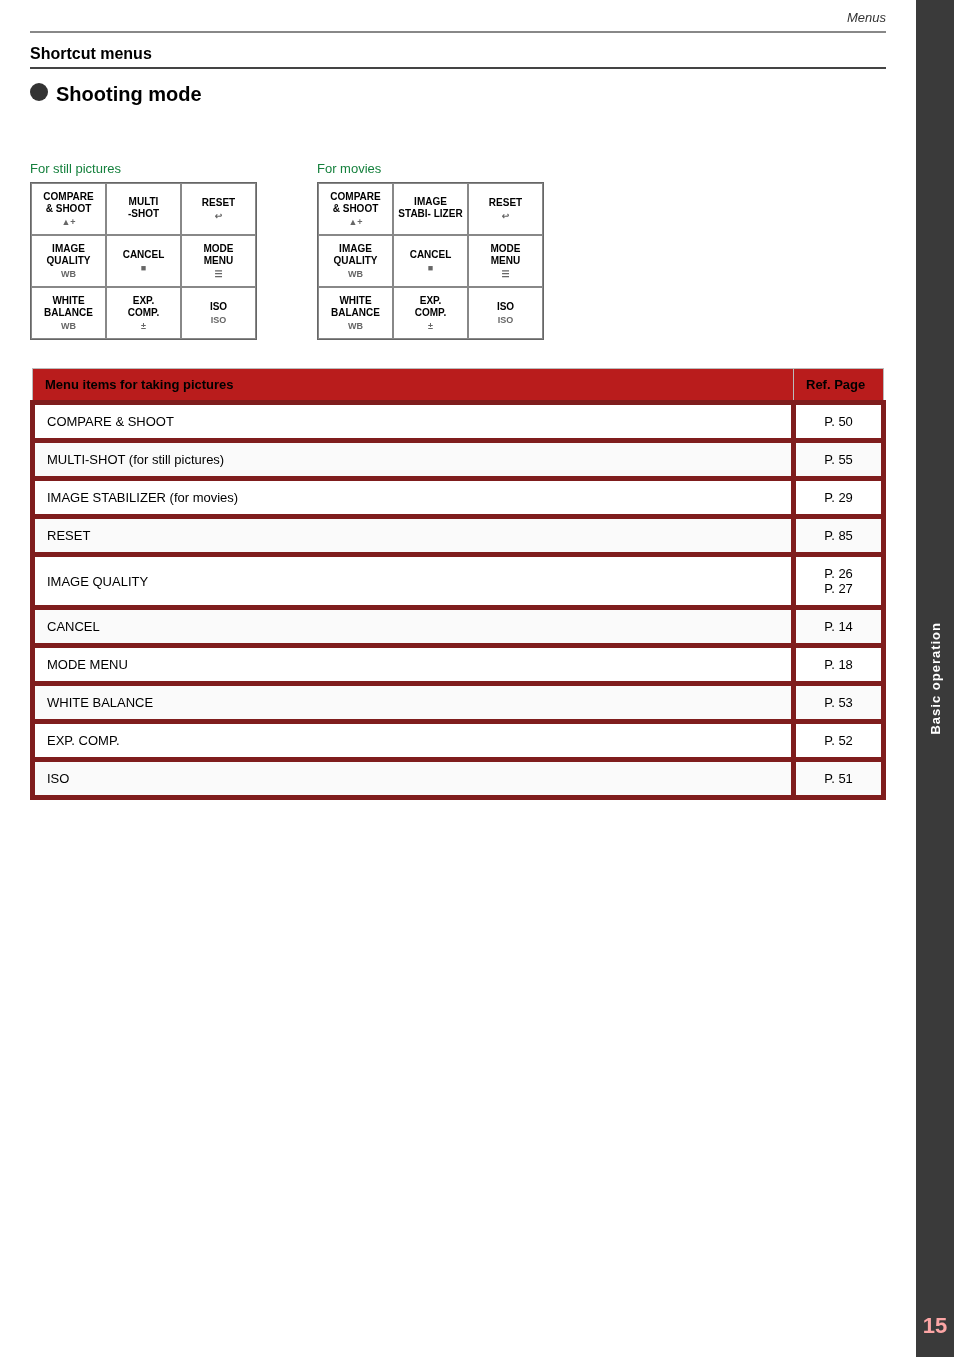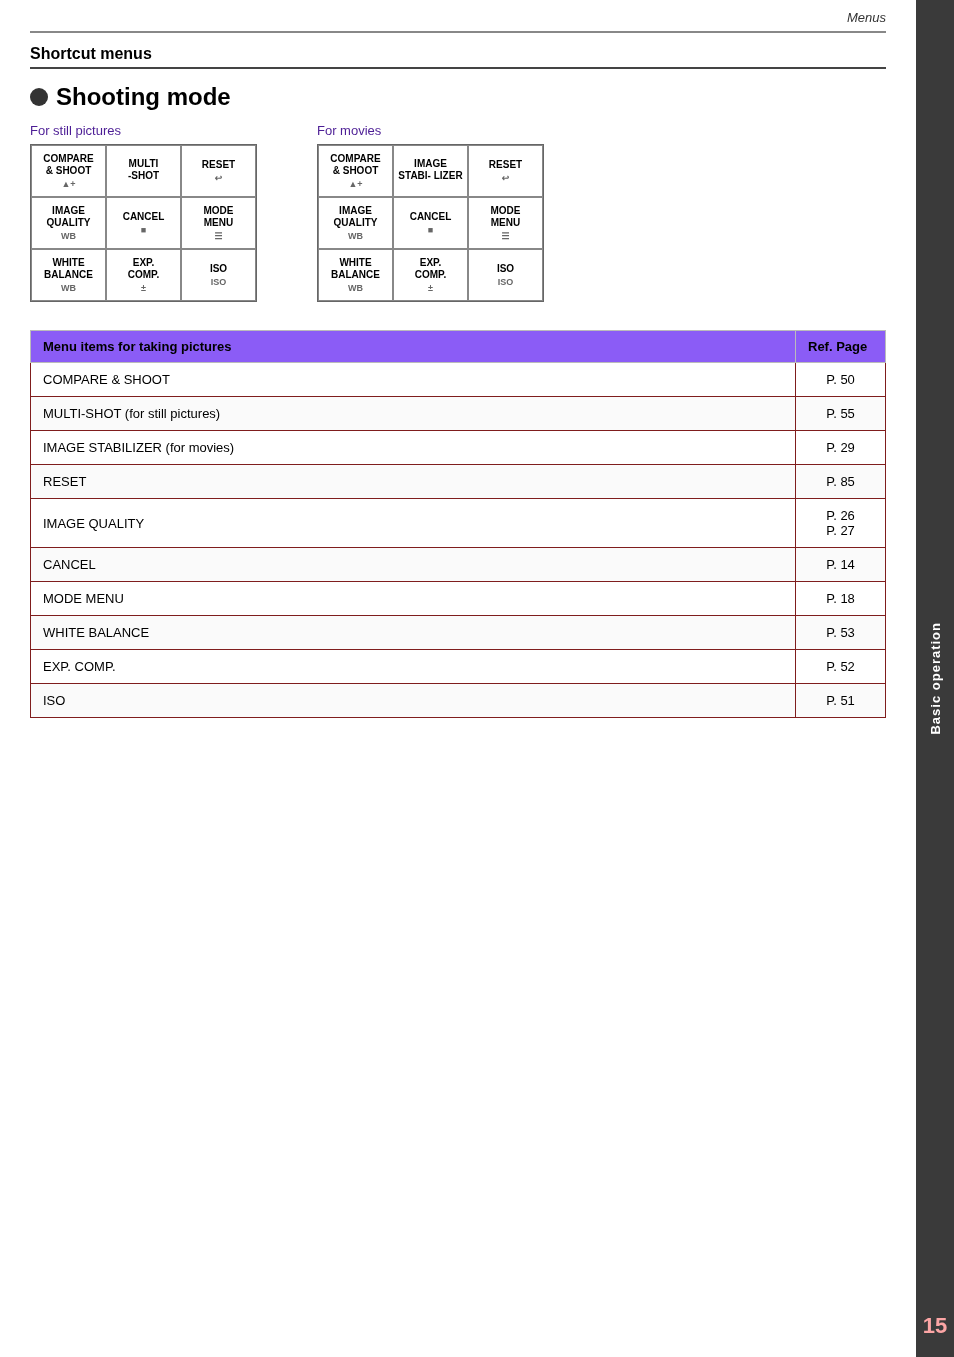--- a/index.html
+++ b/index.html
@@ -63,25 +63,25 @@
     .section-title {
       font-size: 16px;
       font-weight: bold;
       margin-bottom: 14px;
       padding-bottom: 4px;
       border-bottom: 2px solid #444;
     }
 
     
     .shooting-mode-title {
-      font-size: 24px;
-      font-weight: bold;
-      margin-bottom: 12px;
-      display: flex;
-      align-items: center;
+      font-size: 20px;
+      font-weight: bold;
+      margin-bottom: 24px;
+      display: flex;
+      align-items: flex-start;
       gap: 8px;
     }
     .bullet-circle {
       display: inline-block;
       width: 18px;
       height: 18px;
       background: #333;
       border-radius: 50%;
       flex-shrink: 0;
     }
@@ -93,22 +93,23 @@
       margin-bottom: 28px;
       align-items: flex-start;
     }
     .diagram-container {
       display: flex;
       flex-direction: column;
       align-items: flex-start;
     }
     .diagram-label {
       font-size: 13px;
-      color: #4c1d95;
+      color: #15803d;
       margin-bottom: 6px;
+      margin-top: 31px;
     }
     .grid-diagram {
       border: 1px solid #666;
       display: grid;
       grid-template-columns: repeat(3, 75px);
       grid-template-rows: repeat(3, 52px);
     }
     .grid-cell {
       border: 1px solid #888;
       display: flex;
@@ -128,33 +129,33 @@
       margin-top: 2px;
     }
 
     
     .menu-table {
       width: 100%;
       border-collapse: collapse;
       margin-top: 10px;
     }
     .menu-table th {
-      background: #8b5cf6;
+      background: #b91c1c;
       padding: 8px 12px;
       text-align: left;
       font-size: 13px;
       border: 1px solid #bbb;
     }
     .menu-table th.ref-col {
       text-align: left;
       width: 90px;
     }
     .menu-table td {
       padding: 9px 12px;
-      border: 1px solid #7f1d1d;
+      border: 5px solid #7f1d1d;
       font-size: 13px;
       vertical-align: middle;
     }
     .menu-table td.ref-cell {
       text-align: center;
       vertical-align: middle;
     }
     .menu-table tr:nth-child(even) td {
       background: #fafafa;
     }

